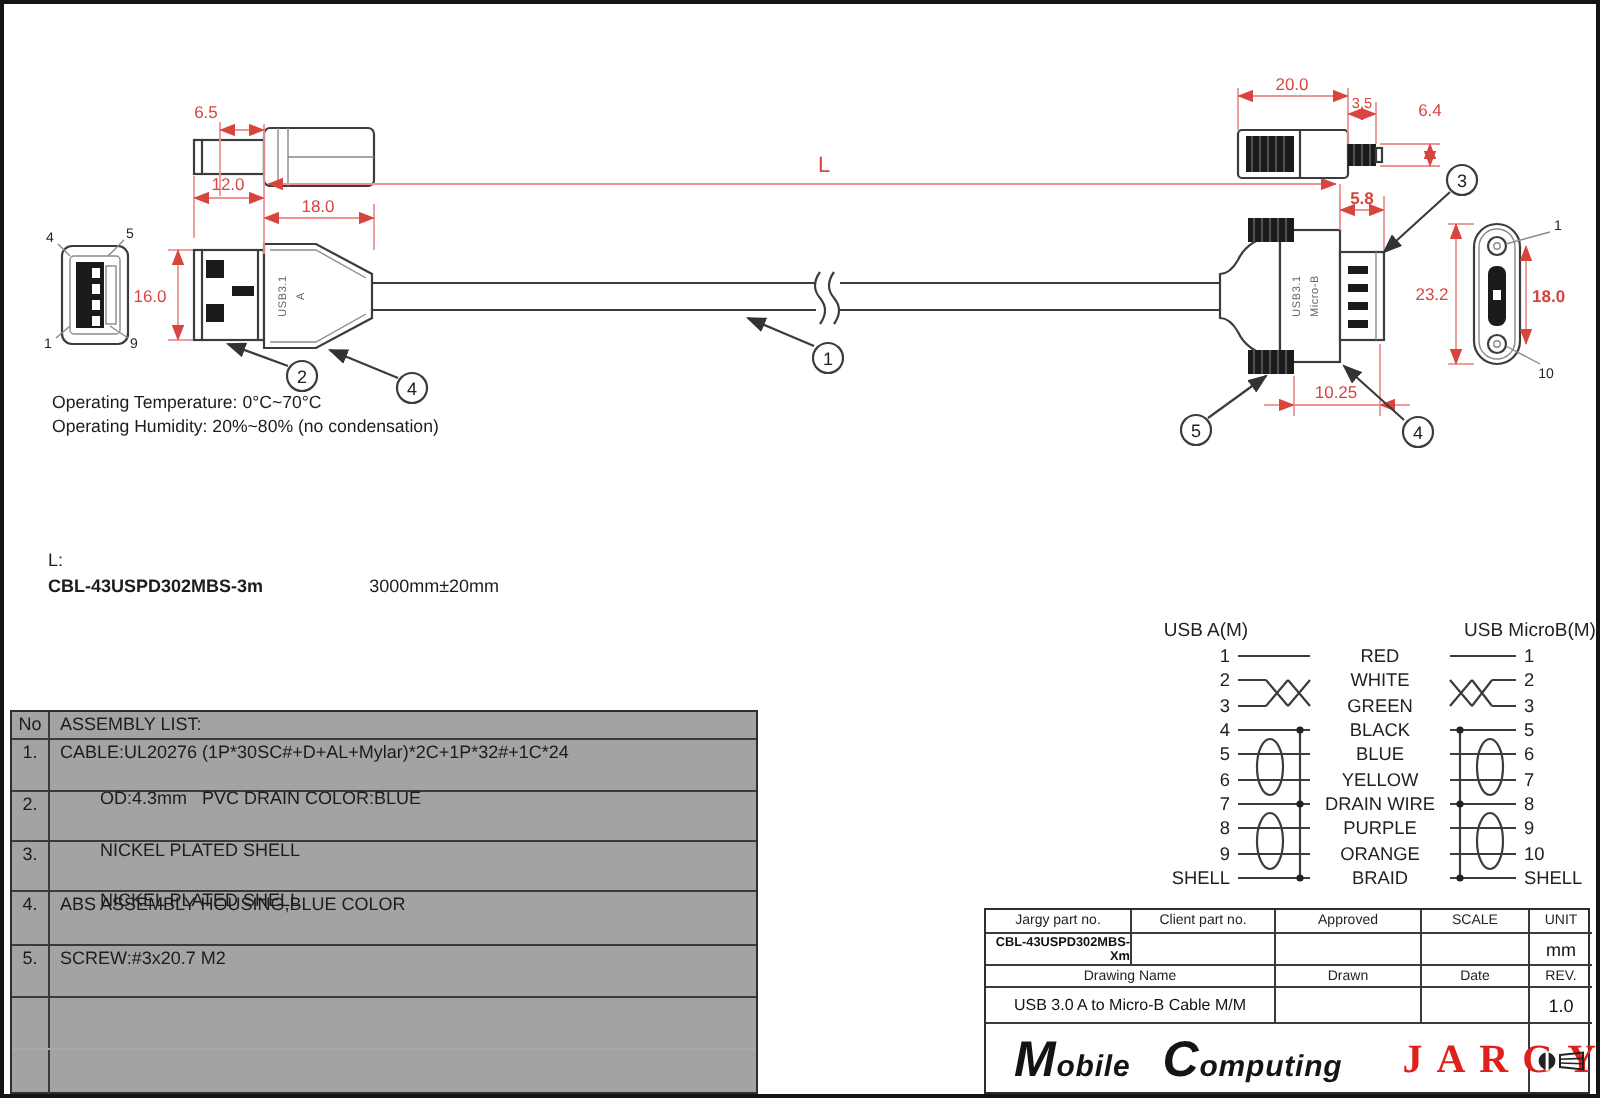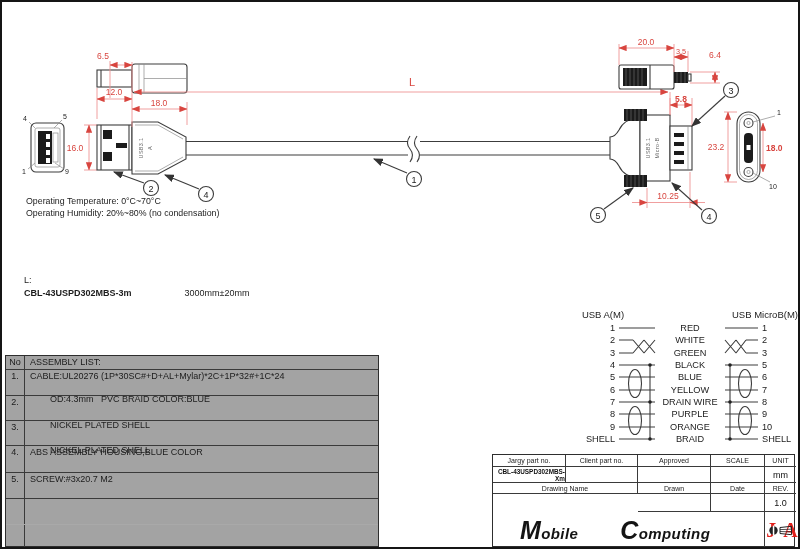--- a/index.html
+++ b/index.html
@@ -44,21 +44,21 @@
   .cell{position:absolute;box-sizing:border-box;border-right:1px solid #3a3a3a;border-bottom:1px solid #3a3a3a;
         display:flex;align-items:center;justify-content:center;text-align:right;}
   .cell.noR{border-right:none;}
   .cell.noB{border-bottom:none;}
   .cell .lab{font-size:7px;color:#222;}
   .cell .val{font-size:9px;color:#111;}
   .cell .valsm{font-size:6.4px;font-weight:bold;color:#111;}
   .cell .valmd{font-size:8px;color:#111;}
 
   
-  .logo-wrap{display:flex;align-items:center;justify-content:flex-start;padding-left:8px;gap:19px;}
+  .logo-wrap{display:flex;align-items:center;justify-content:flex-start;padding-left:8px;gap:6px;}
   .mc-word{display:inline-block;font-weight:bold;font-style:italic;font-size:15px;color:#141414;letter-spacing:.4px;}
   .mc-word::first-letter{font-size:25px;}
   .brand{font-family:"Liberation Serif",serif;font-weight:bold;font-size:20px;color:#e0201b;
          letter-spacing:7px;margin-left:18px;}
 </style>
 </head>
 <body>
 
 <div class="page">
 
@@ -264,21 +264,21 @@
   </div>
 
   <div class="abs mat" style="left:3px;top:353px;width:374px;height:192px">
     <div class="mat-row" style="top:0;height:14px">
       <div class="mat-no mat-head">No</div>
       <div class="mat-txt mat-head" style="top:0">ASSEMBLY LIST:</div>
     </div>
     <div class="mat-row" style="top:14px;height:26px">
       <div class="mat-no">1.</div>
       <div class="mat-txt"><span>CABLE:UL20276 (1P*30SC#+D+AL+Mylar)*2C+1P*32#+1C*24</span><br>
-        <span>OD:4.3mm   PVC BRAID COLOR:BLUE</span></div>
+        <span>OD:4.3mm   PVC DRAIN COLOR:BLUE</span></div>
     </div>
     <div class="mat-row" style="top:40px;height:25px">
       <div class="mat-no">2.</div>
       <div class="mat-txt"><br>
         <span>NICKEL PLATED SHELL</span></div>
     </div>
     <div class="mat-row" style="top:65px;height:25px">
       <div class="mat-no">3.</div>
       <div class="mat-txt"><br>
         <span>NICKEL PLATED SHELL</span></div>
@@ -408,20 +408,23 @@
     <div class="cell" style="left:145px;top:28px;width:73px;height:11px">
         <span class="lab">Drawn</span>
       </div>
     <div class="cell" style="left:218px;top:28px;width:54px;height:11px">
         <span class="lab">Date</span>
       </div>
     <div class="cell noR" style="left:272px;top:28px;width:31px;height:11px">
         <span class="lab">REV.</span>
       </div>
 
+    <div class="cell" style="left:0;top:39px;width:145px;height:18px">
+        <span class="valmd">USB 3.0 A to Micro-B Cable M/M</span>
+      </div>
     <div class="cell" style="left:145px;top:39px;width:73px;height:18px"></div>
     <div class="cell" style="left:218px;top:39px;width:54px;height:18px"></div>
     <div class="cell noR" style="left:272px;top:39px;width:31px;height:18px">
         <span class="val">1.0</span>
       </div>
 
     <div class="cell noB logo-wrap" style="left:0;top:57px;width:272px;height:36px;justify-content:flex-start">
       <svg width="12" height="18" viewBox="0 0 12 18">
         <path d="M11,4 C6,4 3,5 1.5,6 M11,9 H2 M11,14 C6,14 3,13 1.5,12" stroke="#e0201b" stroke-width="1.7" fill="none" stroke-linecap="round"></path>
       </svg>

